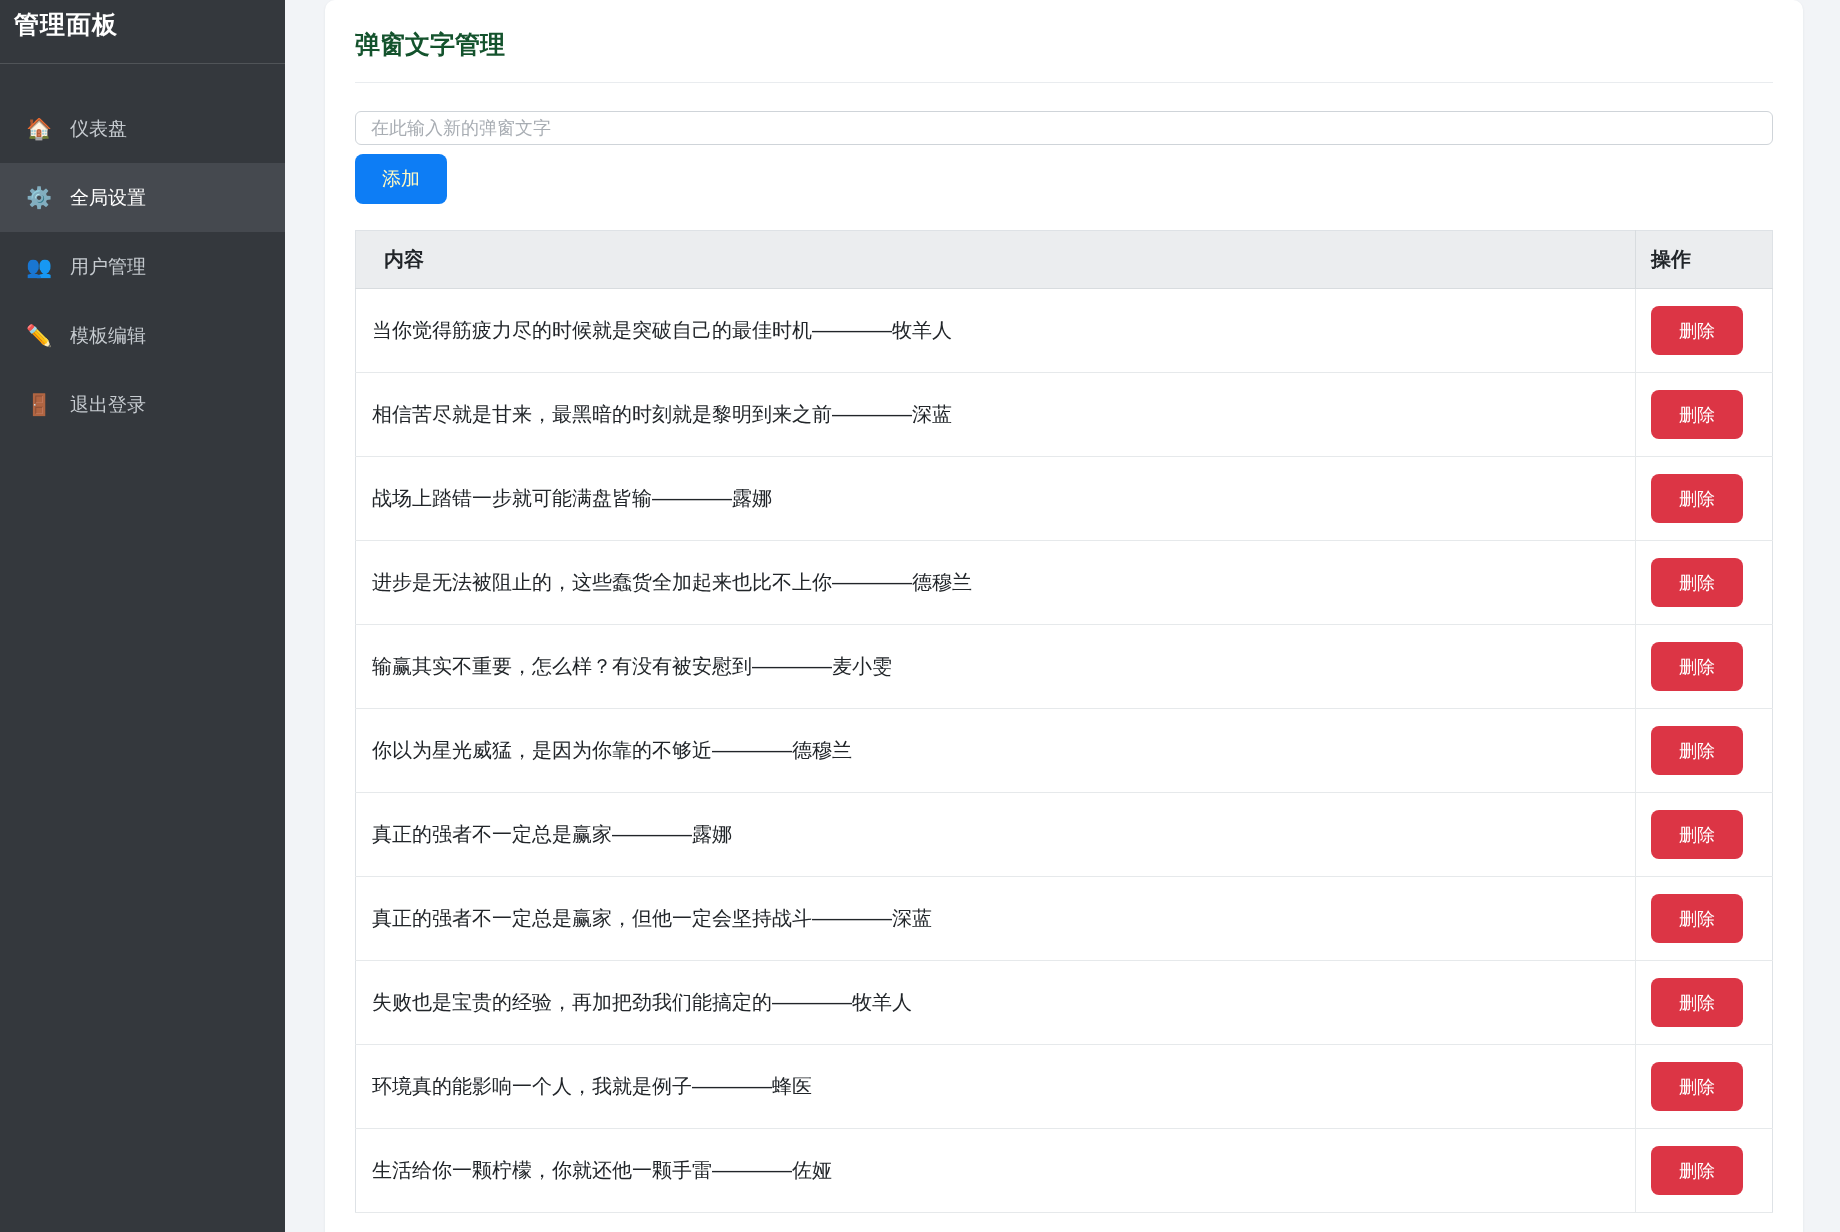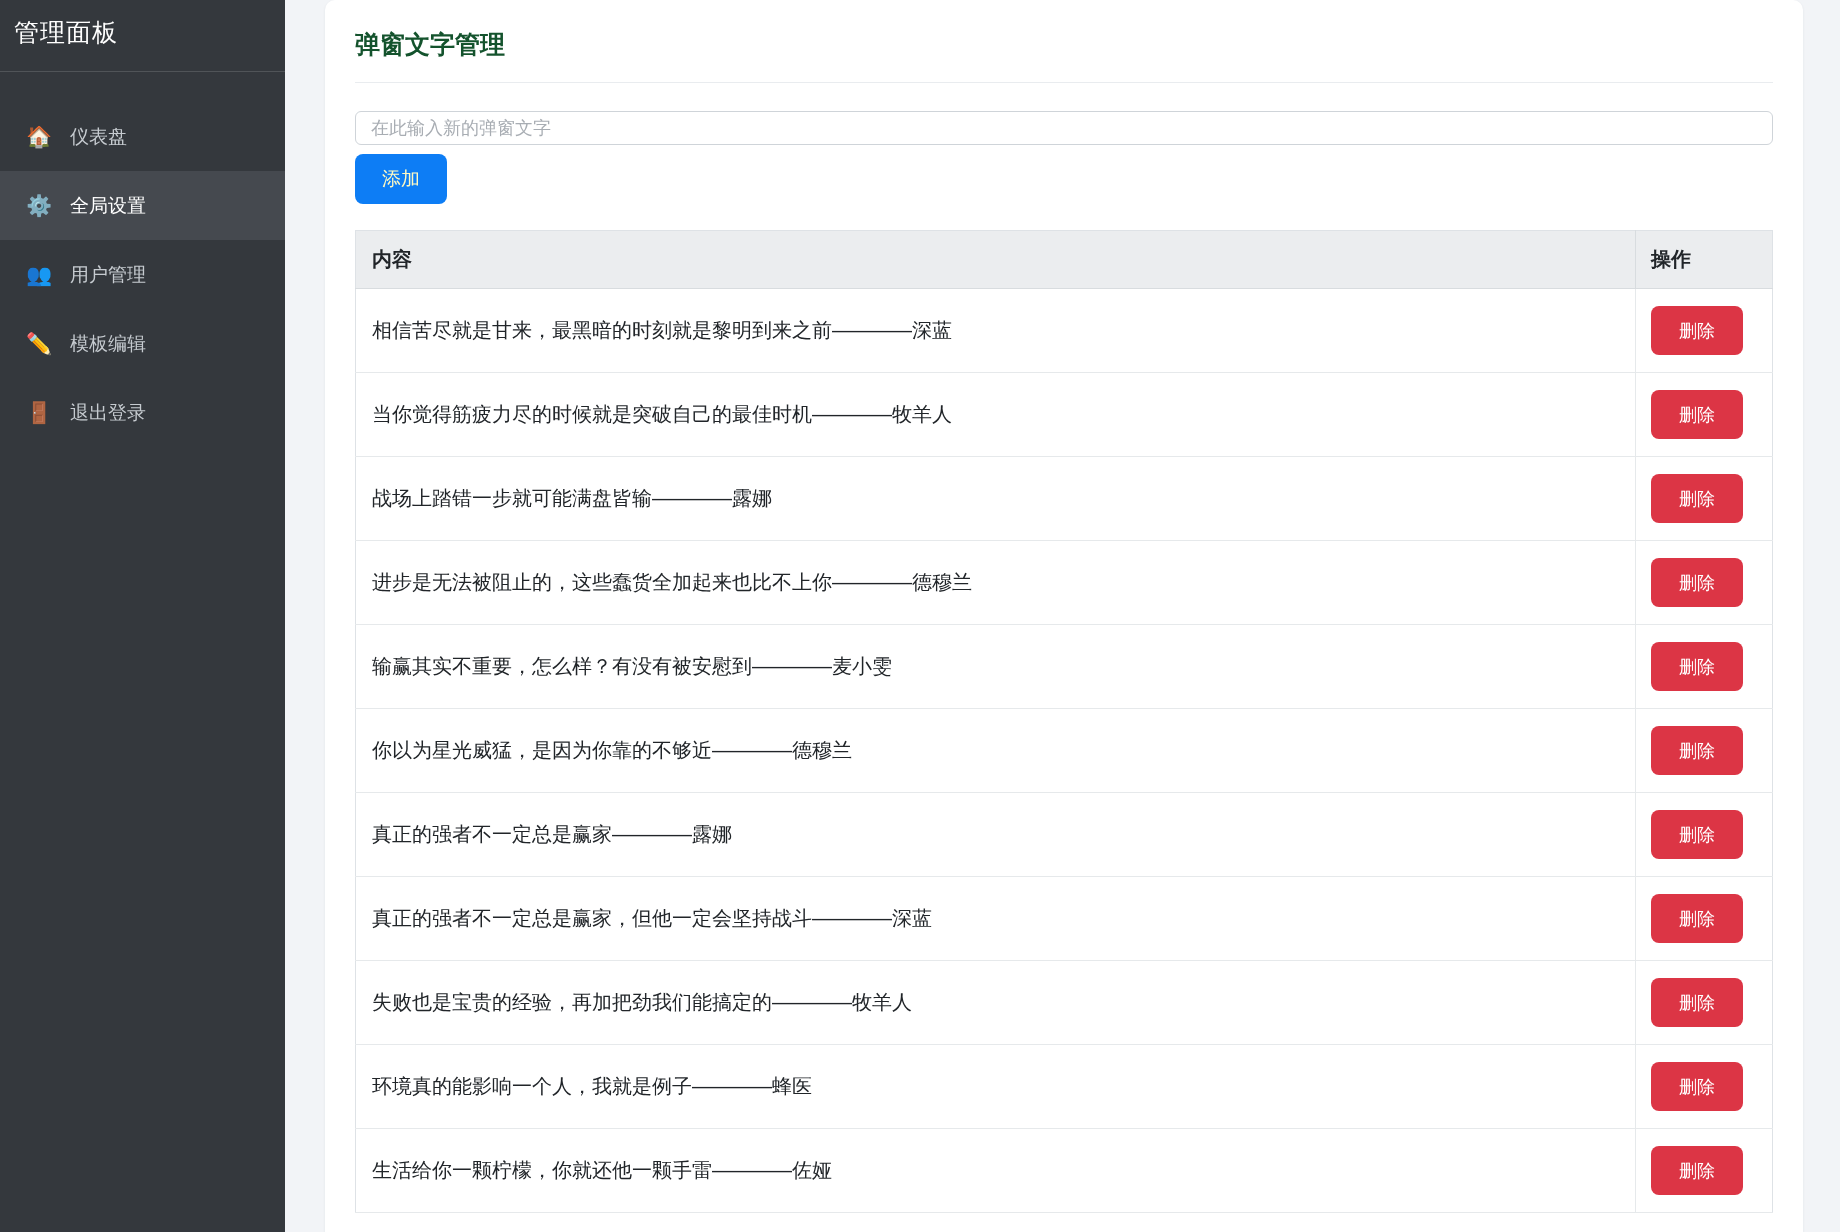--- a/index.html
+++ b/index.html
@@ -26,22 +26,22 @@
   
   .sidebar{
     width:285px;
     flex:0 0 285px;
     background:var(--sidebar-bg);
     color:#fff;
     height:100%;
   }
   .sidebar-title{
     font-size:25px;
-    font-weight:normal;
-    padding:16px 16px 22px 14px;
+    font-weight:bold;
+    padding:8px 16px 22px 14px;
     border-bottom:1px solid rgba(255,255,255,.14);
     letter-spacing:1px;
   }
   .side-nav{padding-top:30px;list-style:none;}
   .side-item{
     height:69px;
     display:flex;
     align-items:center;
     padding-left:26px;
     font-size:19px;
@@ -115,21 +115,21 @@
     width:100%;
     border-collapse:collapse;
     border:1px solid var(--table-border);
   }
   .popup-table th{
     background:var(--table-header-bg);
     height:58px;
     text-align:left;
     font-size:20px;
     font-weight:bold;
-    padding:0 16px;
+    padding:0 28px;
     border-bottom:1px solid #d8dcdf;
   }
   .popup-table th.action-col{
     width:137px;
     border-left:1px solid #d8dcdf;
     padding-left:15px;
   }
   .popup-table td{
     height:84px;
     font-size:20px;
@@ -195,28 +195,28 @@
 
     <table class="popup-table">
       <thead>
         <tr>
           <th>内容</th>
           <th class="action-col">操作</th>
         </tr>
       </thead>
       <tbody>
   <tr>
+    <td class="content-cell">当你觉得筋疲力尽的时候就是突破自己的最佳时机————牧羊人</td>
+    <td class="action-cell">
+      <button class="delete-btn">删除</button>
+    </td>
+  </tr>
+
+  <tr>
     <td class="content-cell">相信苦尽就是甘来，最黑暗的时刻就是黎明到来之前————深蓝</td>
-    <td class="action-cell">
-      <button class="delete-btn">删除</button>
-    </td>
-  </tr>
-
-  <tr>
-    <td class="content-cell">当你觉得筋疲力尽的时候就是突破自己的最佳时机————牧羊人</td>
     <td class="action-cell">
       <button class="delete-btn">删除</button>
     </td>
   </tr>
 
   <tr>
     <td class="content-cell">战场上踏错一步就可能满盘皆输————露娜</td>
     <td class="action-cell">
       <button class="delete-btn">删除</button>
     </td>

